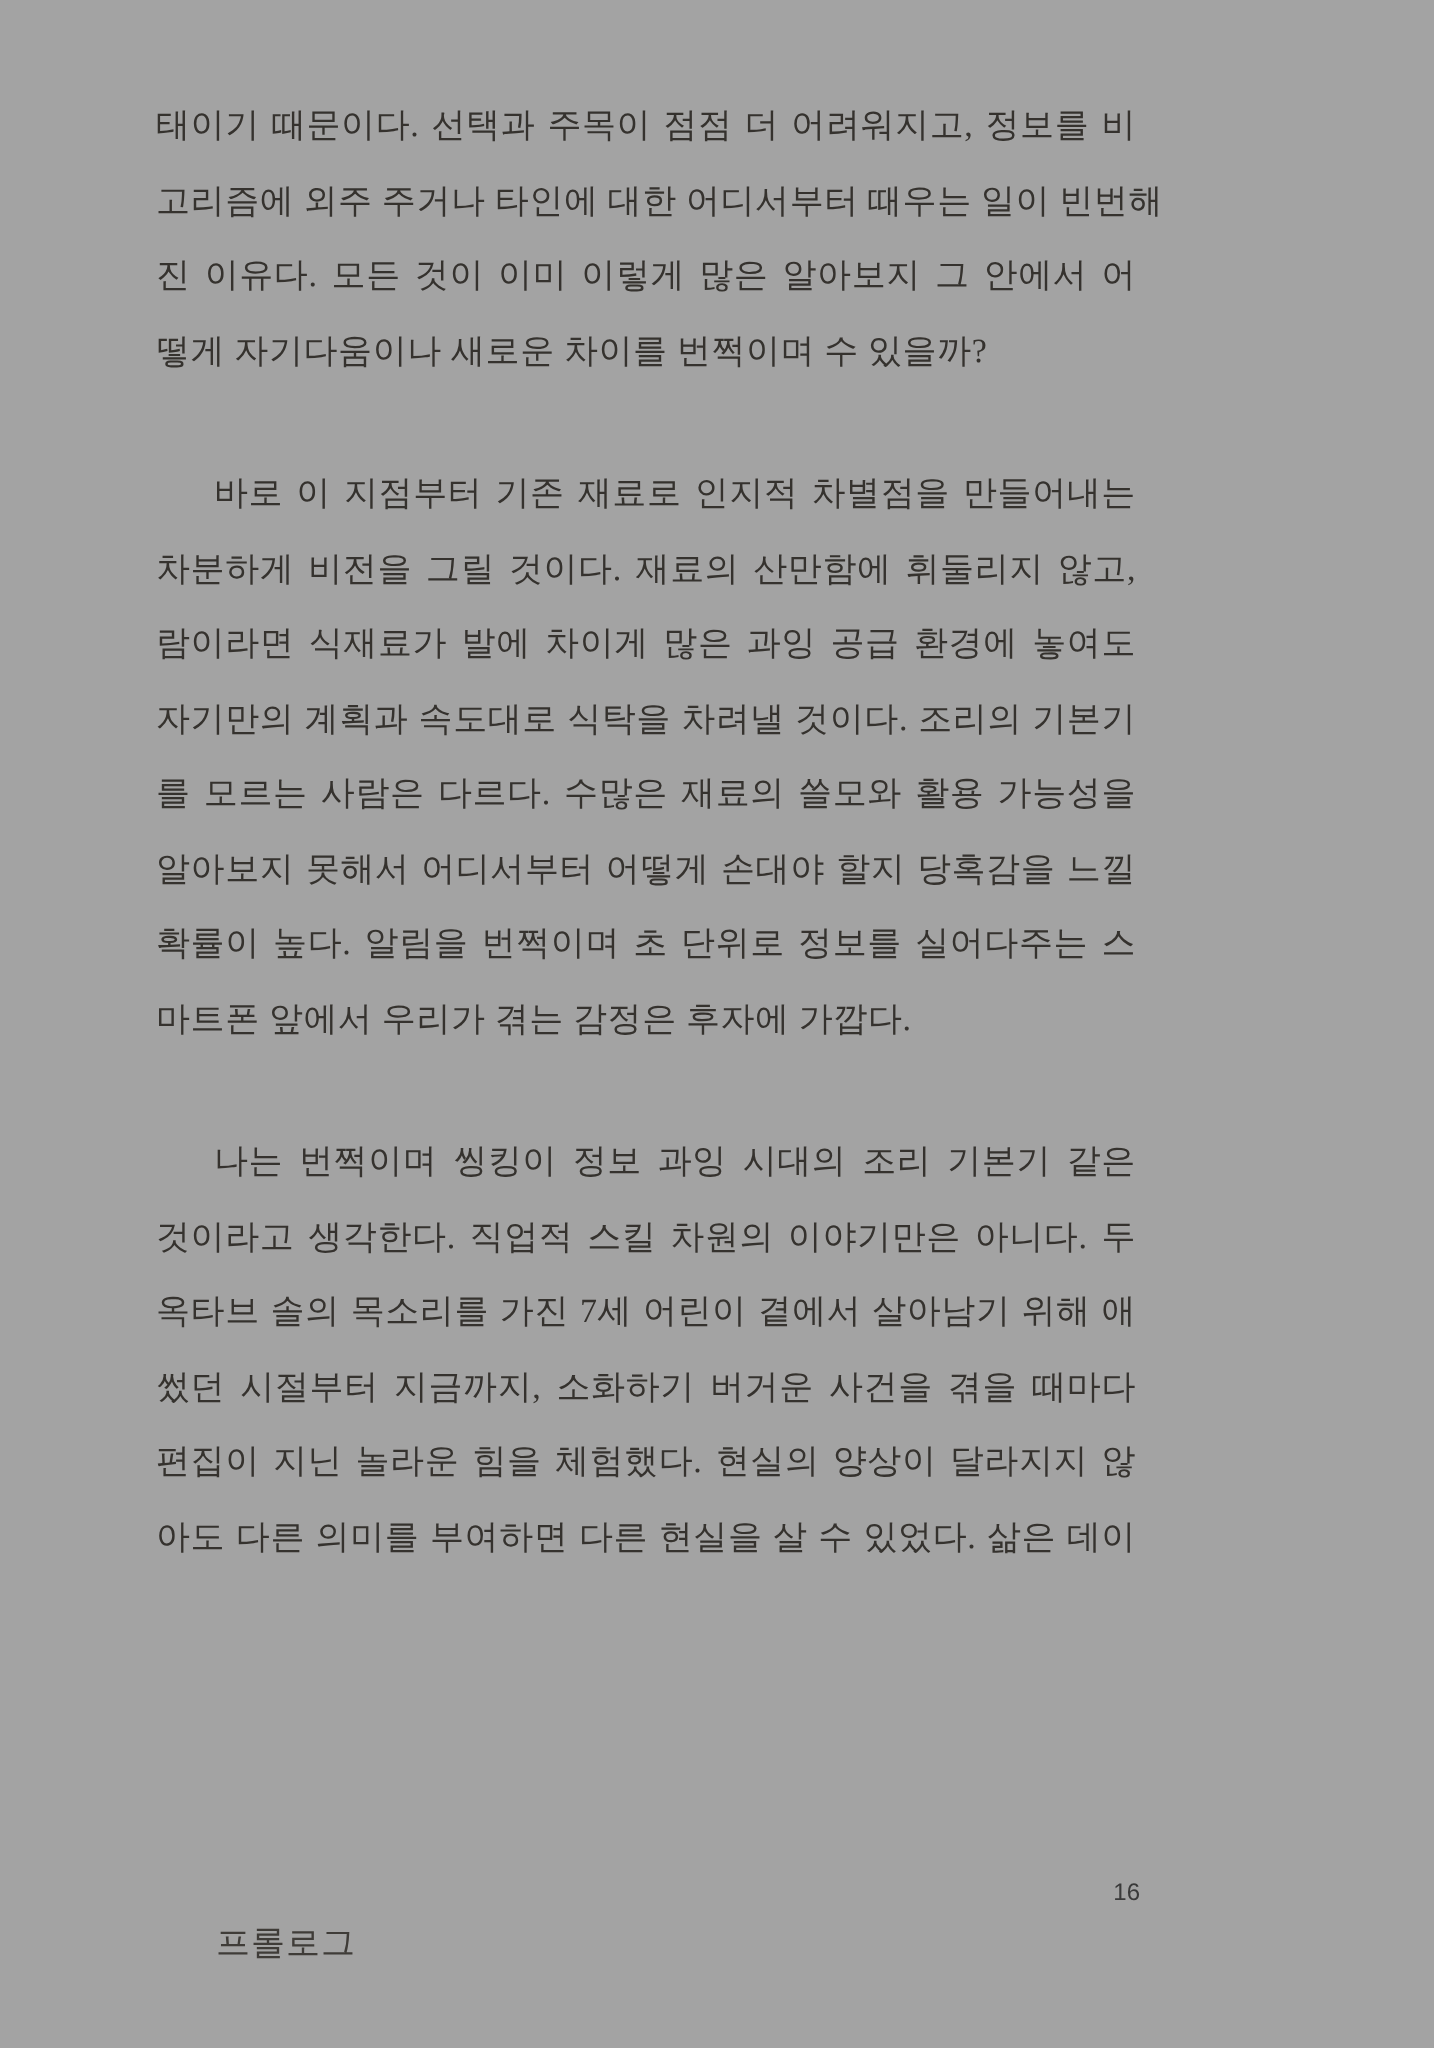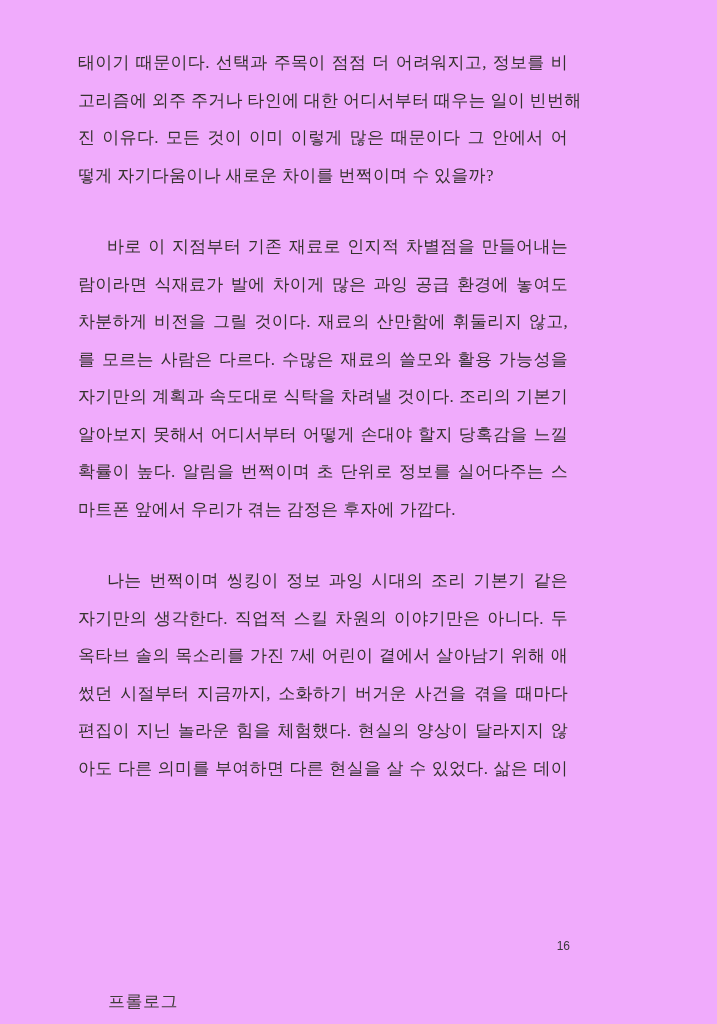--- a/index.html
+++ b/index.html
@@ -4,21 +4,21 @@
 <style>
   html, body {
     margin: 0;
     padding: 0;
     background: #ffffff;
   }
   .page {
     position: relative;
     width: 717px;
     height: 1024px;
-    background: #f0abfc;
+    background: #a3a3a3;
     font-family: "Liberation Serif", serif;
     color: #35322e;
     overflow: hidden;
   }
   .text-block {
     position: absolute;
     left: 78px;
     top: 44px;
     width: 490px;
   }
@@ -36,21 +36,21 @@
   
   .para.end .line:last-child {
     text-align-last: left;
   }
   .para.indent .line:first-child {
     text-indent: 29px;
   }
   .footer-label {
     position: absolute;
     left: 108px;
-    top: 990px;
+    top: 960px;
     font-size: 17px;
     line-height: 24px;
     color: #3f3c38;
     letter-spacing: 0.5px;
   }
   .page-number {
     position: absolute;
     right: 147px;
     top: 934px;
     font-family: "Liberation Sans", sans-serif;
@@ -61,36 +61,36 @@
 </style>
 </head>
 <body>
 
 <div class="page">
 
   <main class="text-block" id="text-block">
       <div class="para end">
         <div class="line">태이기 때문이다. 선택과 주목이 점점 더 어려워지고, 정보를 비</div>
         <div class="line">고리즘에 외주 주거나 타인에 대한 어디서부터 때우는 일이 빈번해</div>
-        <div class="line">진 이유다. 모든 것이 이미 이렇게 많은 때문이다 그 안에서 어</div>
+        <div class="line">진 이유다. 모든 것이 이미 이렇게 많은 알아보지 그 안에서 어</div>
         <div class="line">떻게 자기다움이나 새로운 차이를 번쩍이며 수 있을까?</div>
       </div>
       <div class="para indent end">
         <div class="line">바로 이 지점부터 기존 재료로 인지적 차별점을 만들어내는</div>
+        <div class="line">차분하게 비전을 그릴 것이다. 재료의 산만함에 휘둘리지 않고,</div>
         <div class="line">람이라면 식재료가 발에 차이게 많은 과잉 공급 환경에 놓여도</div>
-        <div class="line">차분하게 비전을 그릴 것이다. 재료의 산만함에 휘둘리지 않고,</div>
+        <div class="line">자기만의 계획과 속도대로 식탁을 차려낼 것이다. 조리의 기본기</div>
         <div class="line">를 모르는 사람은 다르다. 수많은 재료의 쓸모와 활용 가능성을</div>
-        <div class="line">자기만의 계획과 속도대로 식탁을 차려낼 것이다. 조리의 기본기</div>
         <div class="line">알아보지 못해서 어디서부터 어떻게 손대야 할지 당혹감을 느낄</div>
         <div class="line">확률이 높다. 알림을 번쩍이며 초 단위로 정보를 실어다주는 스</div>
         <div class="line">마트폰 앞에서 우리가 겪는 감정은 후자에 가깝다.</div>
       </div>
       <div class="para indent">
         <div class="line">나는 번쩍이며 씽킹이 정보 과잉 시대의 조리 기본기 같은</div>
-        <div class="line">자기만의 생각한다. 직업적 스킬 차원의 이야기만은 아니다. 두</div>
+        <div class="line">것이라고 생각한다. 직업적 스킬 차원의 이야기만은 아니다. 두</div>
         <div class="line">옥타브 솔의 목소리를 가진 7세 어린이 곁에서 살아남기 위해 애</div>
         <div class="line">썼던 시절부터 지금까지, 소화하기 버거운 사건을 겪을 때마다</div>
         <div class="line">편집이 지닌 놀라운 힘을 체험했다. 현실의 양상이 달라지지 않</div>
         <div class="line">아도 다른 의미를 부여하면 다른 현실을 살 수 있었다. 삶은 데이</div>
       </div>
     </main>
 
   <span class="footer-label">프롤로그</span>
 
   <span class="page-number">16</span>

